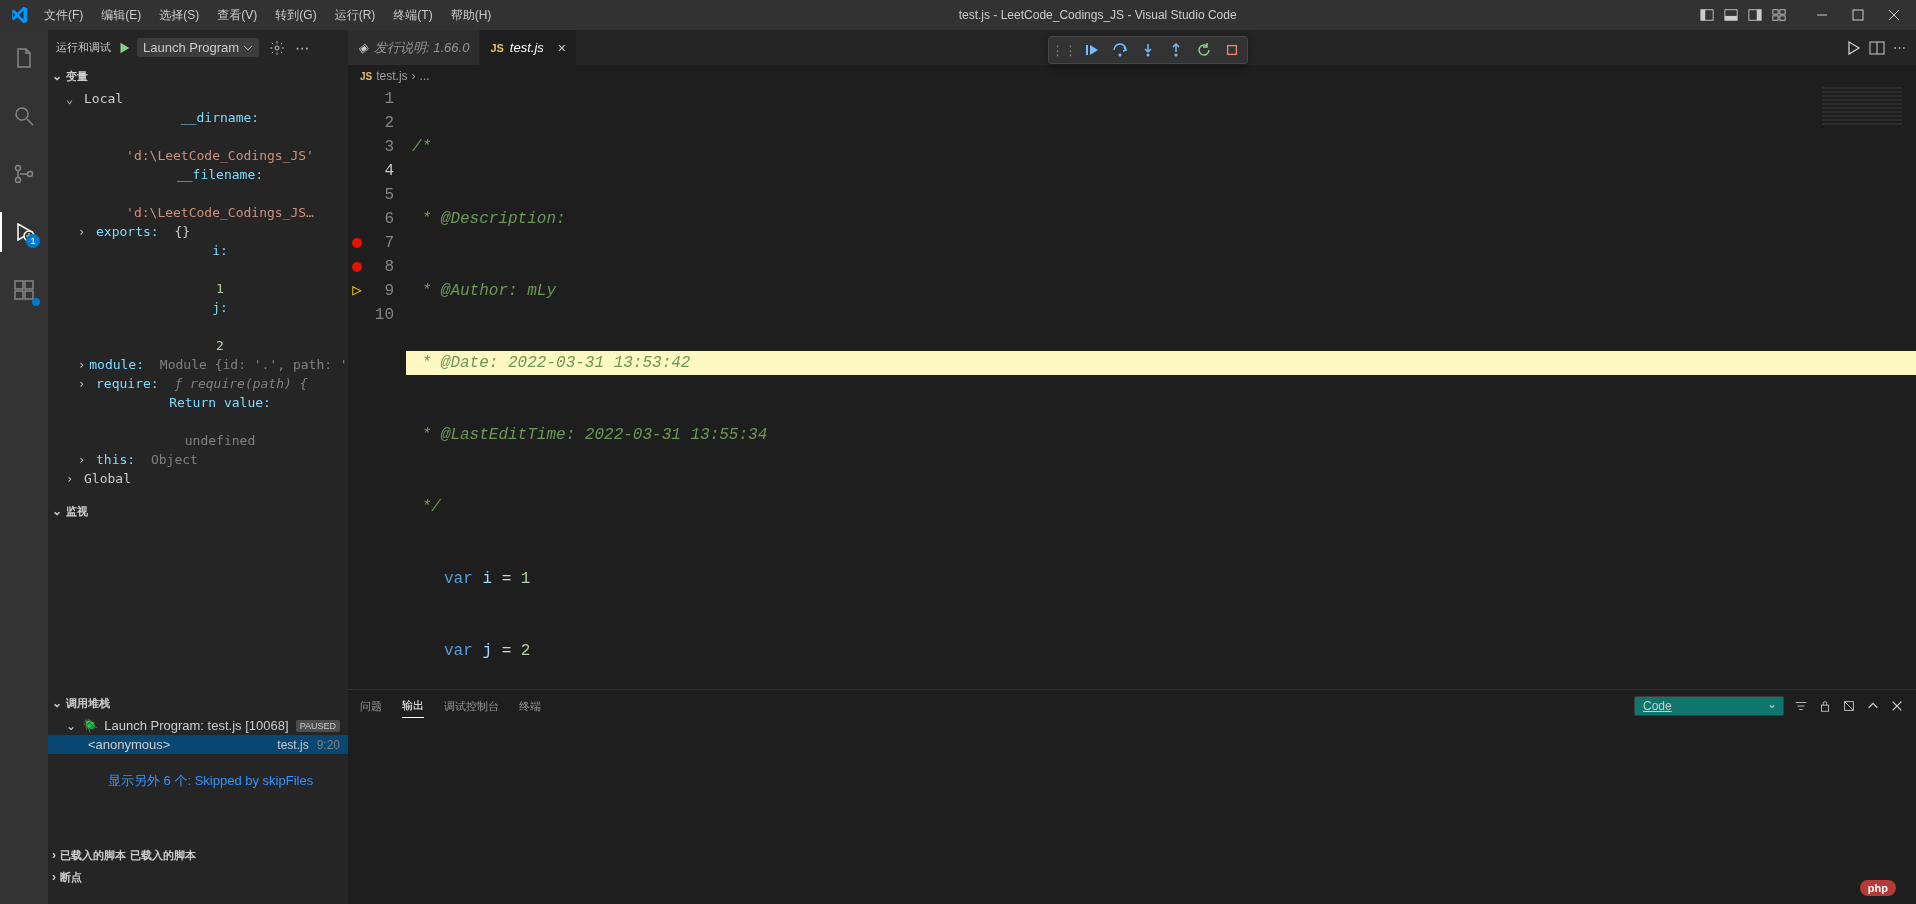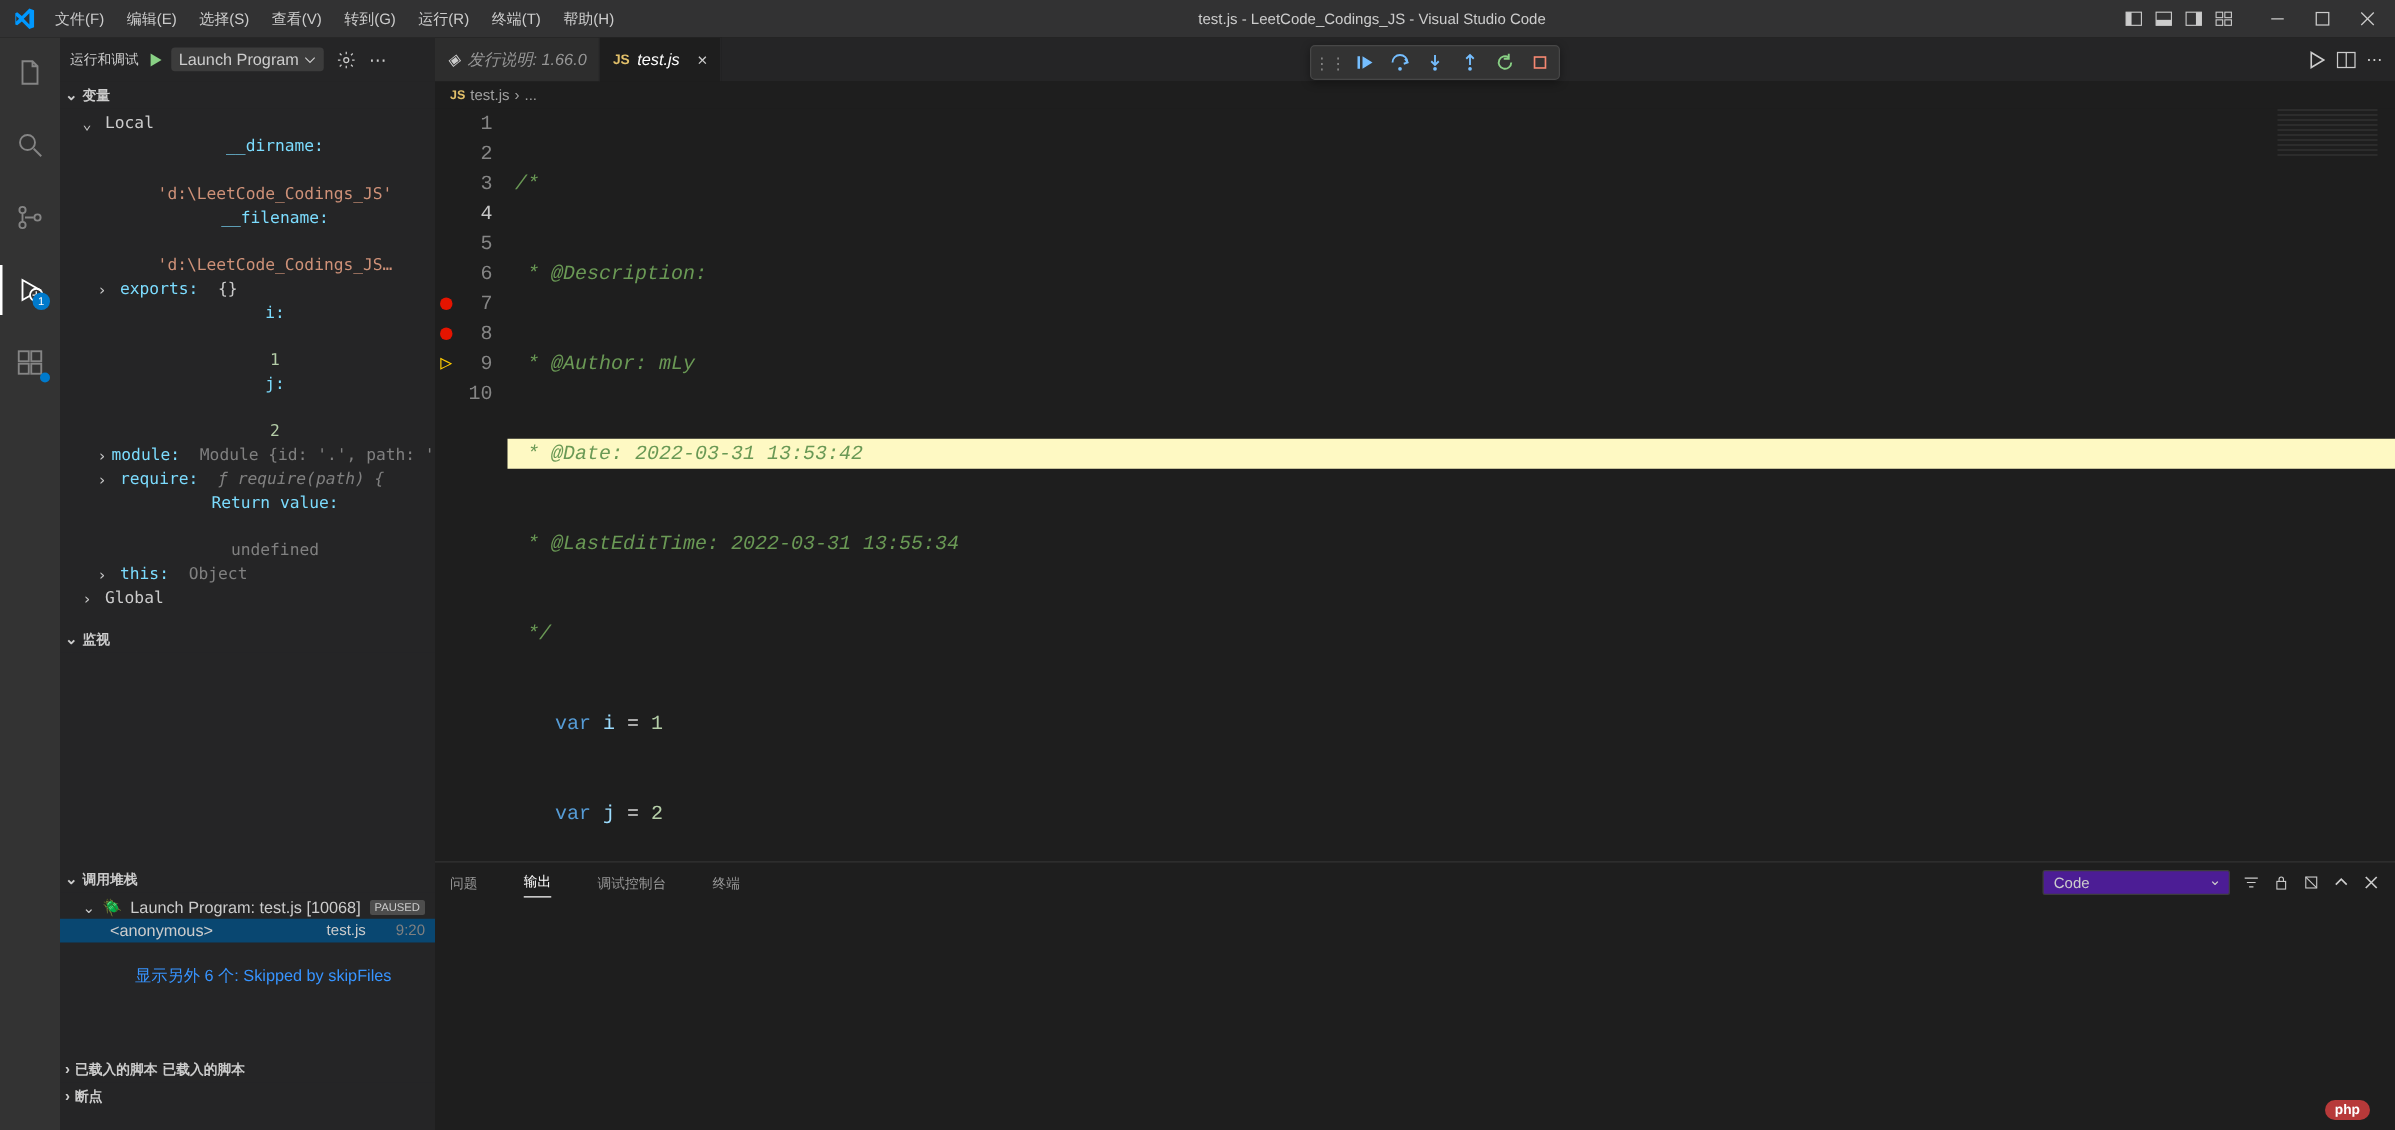--- a/index.html
+++ b/index.html
@@ -38,21 +38,21 @@
 .var-name { color: #7cdcfe; }
 .var-str { color: #ce9178; }
 .var-num { color: #b5cea8; }
 .var-dim { color: #808080; }
 .var-und { color: #808080; }
 .ital { font-style: italic; }
 
 .callstack-item { display: flex; align-items: center; padding: 2px 8px 2px 18px; gap: 6px; }
 .callstack-item .bug { color: #cccccc; }
 .callstack-item .paused { background: #4d4d4d; color: #cccccc; font-size: 9px; padding: 1px 4px; border-radius: 2px; margin-left: auto; }
-.stack-frame { display: flex; align-items: flex-start; padding: 2px 8px 2px 40px; gap: 24px; font-size: 13px; }
+.stack-frame { display: flex; align-items: center; padding: 2px 8px 2px 40px; gap: 8px; font-size: 13px; }
 .stack-frame.sel { background: #094771; }
 .stack-frame .src { margin-left: auto; color: #cccccc; font-size: 12px; }
 .stack-frame .loc { color: #808080; font-size: 12px; }
 .skip-link { color: #3794ff; padding: 2px 8px 2px 60px; cursor: pointer; font-size: 13px; margin-top: 16px; }
 
 .editor-area { flex: 1; display: flex; flex-direction: column; background: #1e1e1e; position: relative; }
 .tab-bar { height: 35px; background: #252526; display: flex; align-items: stretch; position: relative; }
 .tab { display: flex; align-items: center; gap: 6px; padding: 0 10px; background: #2d2d2d; color: #969696; font-size: 13px; border-right: 1px solid #252526; white-space: nowrap; }
 .tab.active { background: #1e1e1e; color: #ffffff; }
 .tab.inactive-italic { font-style: italic; }
@@ -86,25 +86,25 @@
 
 .tok-comment { color: #6a9955; font-style: italic; }
 .tok-keyword { color: #569cd6; margin-left: 32px; }
 .tok-var { color: #9cdcfe; }
 .tok-op { color: #d4d4d4; }
 .tok-num { color: #b5cea8; }
 
 .minimap { position: absolute; right: 14px; top: 0; width: 80px; height: 40px; background: repeating-linear-gradient(to bottom, #3a3a3a 0 2px, transparent 2px 4px); opacity: 0.5; }
 
 .panel { height: 215px; background: #1e1e1e; border-top: 1px solid #333; display: flex; flex-direction: column; }
-.panel-tabs { height: 32px; display: flex; align-items: center; padding: 0 12px; gap: 37px; font-size: 11px; }
+.panel-tabs { height: 32px; display: flex; align-items: center; padding: 0 12px; gap: 20px; font-size: 11px; }
 .panel-tab { color: #969696; padding: 4px 0; }
 .panel-tab.active { color: #ffffff; border-bottom: 1px solid #ffffff; }
 .panel-actions { margin-left: auto; display: flex; align-items: center; gap: 10px; color: #cccccc; }
-.panel-actions .dropdown { background: #4c1d95; border: 1px solid #3c3c3c; padding: 2px 24px 2px 8px; border-radius: 2px; font-size: 12px; color: #cccccc; position: relative; min-width: 150px; }
+.panel-actions .dropdown { background: #0f766e; border: 1px solid #3c3c3c; padding: 2px 24px 2px 8px; border-radius: 2px; font-size: 12px; color: #cccccc; position: relative; min-width: 150px; text-decoration: underline; }
 .panel-actions .dropdown::after { content: "⌄"; position: absolute; right: 6px; top: 0px; }
 .panel-body { flex: 1; }
 
 .watermark { position: absolute; right: 20px; bottom: 8px; background: rgba(200,60,60,0.9); color: #fff; font-size: 11px; padding: 2px 8px; border-radius: 10px; font-weight: bold; }
 
 svg { display: block; }
 </style>
 </head>
 <body>
 

